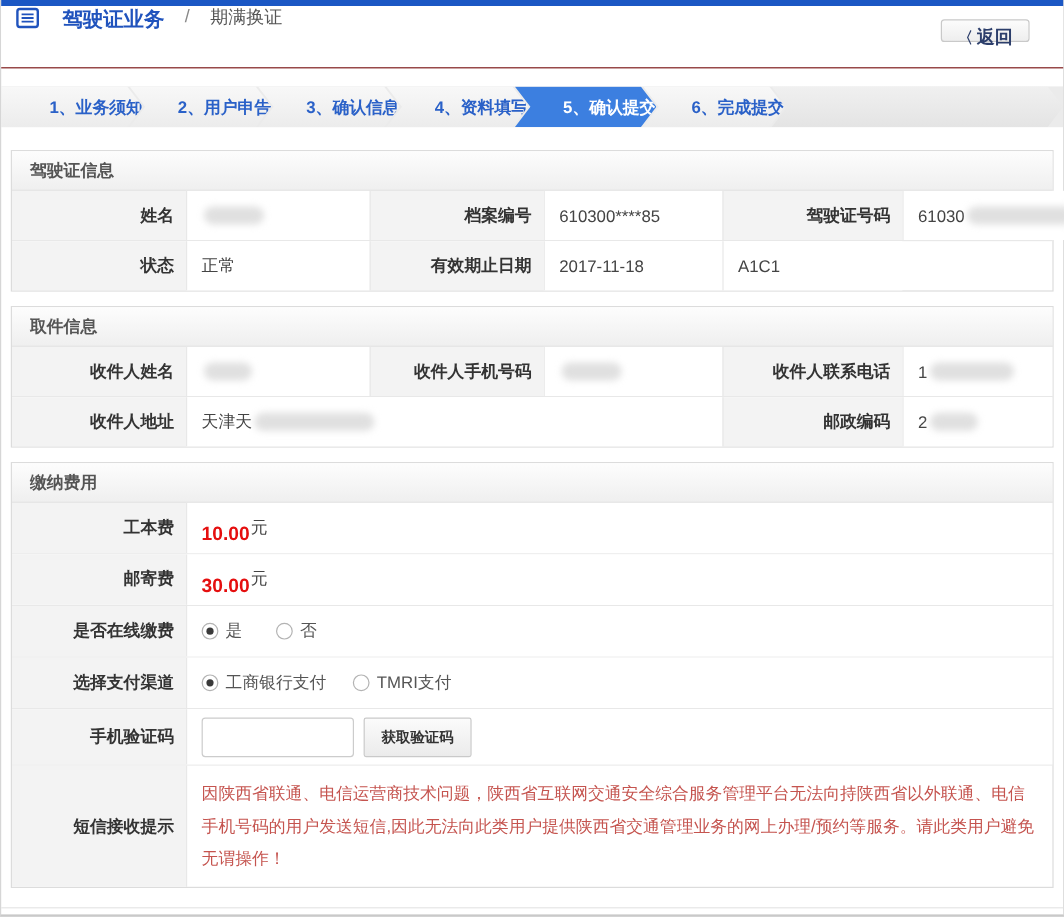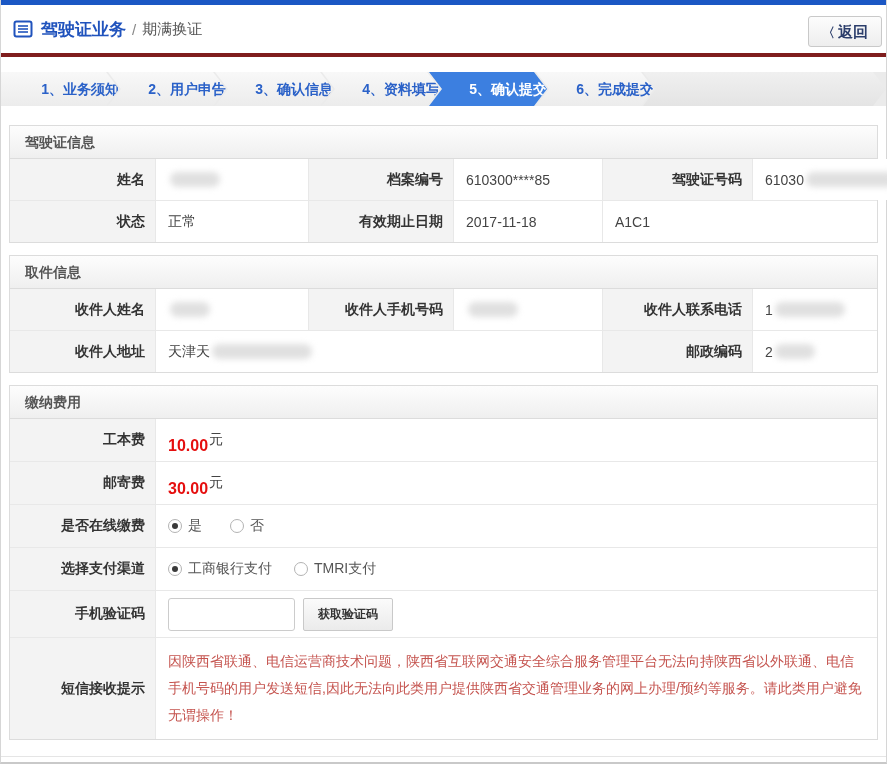--- a/index.html
+++ b/index.html
@@ -4,26 +4,26 @@
 <style>
   * { margin:0; padding:0; box-sizing:border-box; }
   html,body { width:887px; height:768px; }
   body {
     font-family:"Liberation Sans","DejaVu Sans",sans-serif;
     font-size:14px; color:#444; background:#fff; overflow:hidden;
   }
   .page { width:887px; height:764px; border:1px solid #d6d6d6; border-top:none; border-bottom:2px solid #c9c9c9; background:#fff; }
   .topbar { height:5px; background:#1b57c4; }
   
-  .hdr { height:52px; display:flex; align-items:center; padding:0 12px; border-bottom:4px solid #7f1d1d; background:#fff; position:relative; }
+  .hdr { height:52px; display:flex; align-items:flex-start; padding:0 12px; border-bottom:1px solid #7f1d1d; background:#fff; position:relative;gap:11px; }
   .hdr-icon { width:20px; height:20px; margin-right:8px; flex:0 0 auto; }
   .hdr-title { color:#2053bd; font-size:17px; font-weight:bold; }
   .hdr-sep { color:#888; margin:0 6px; font-size:15px; }
   .hdr-sub { color:#555; font-size:15px; }
-  .back-btn { position:absolute; right:4px; top:11px; height:31px; padding:0 13px; line-height:29px;
+  .back-btn { position:absolute; right:28px; top:11px; height:19px; padding:0 13px; line-height:29px;
     background:linear-gradient(#fcfcfc,#eeeeee); border:1px solid #c9c9c9; border-radius:3px;
     color:#2c3e6b; font-size:15px; font-weight:bold; cursor:pointer; }
   .back-btn .chev { font-size:13px; margin-right:3px; }
   
   .steps { margin-top:15px; height:34px; display:flex; background:#ebebeb; overflow:hidden; }
   .step { width:118px; height:34px; line-height:34px; text-align:right; color:#2a61c8; font-weight:bold; font-size:14px;
     background:linear-gradient(#f8f8f8,#ececec); flex:0 0 auto; cursor:pointer;
     clip-path:polygon(0 0, calc(100% - 13px) 0, 100% 50%, calc(100% - 13px) 100%, 0 100%, 13px 50%); }
   .step + .step { margin-left:-11px; }
   .step.first { clip-path:polygon(0 0, calc(100% - 13px) 0, 100% 50%, calc(100% - 13px) 100%, 0 100%); }

